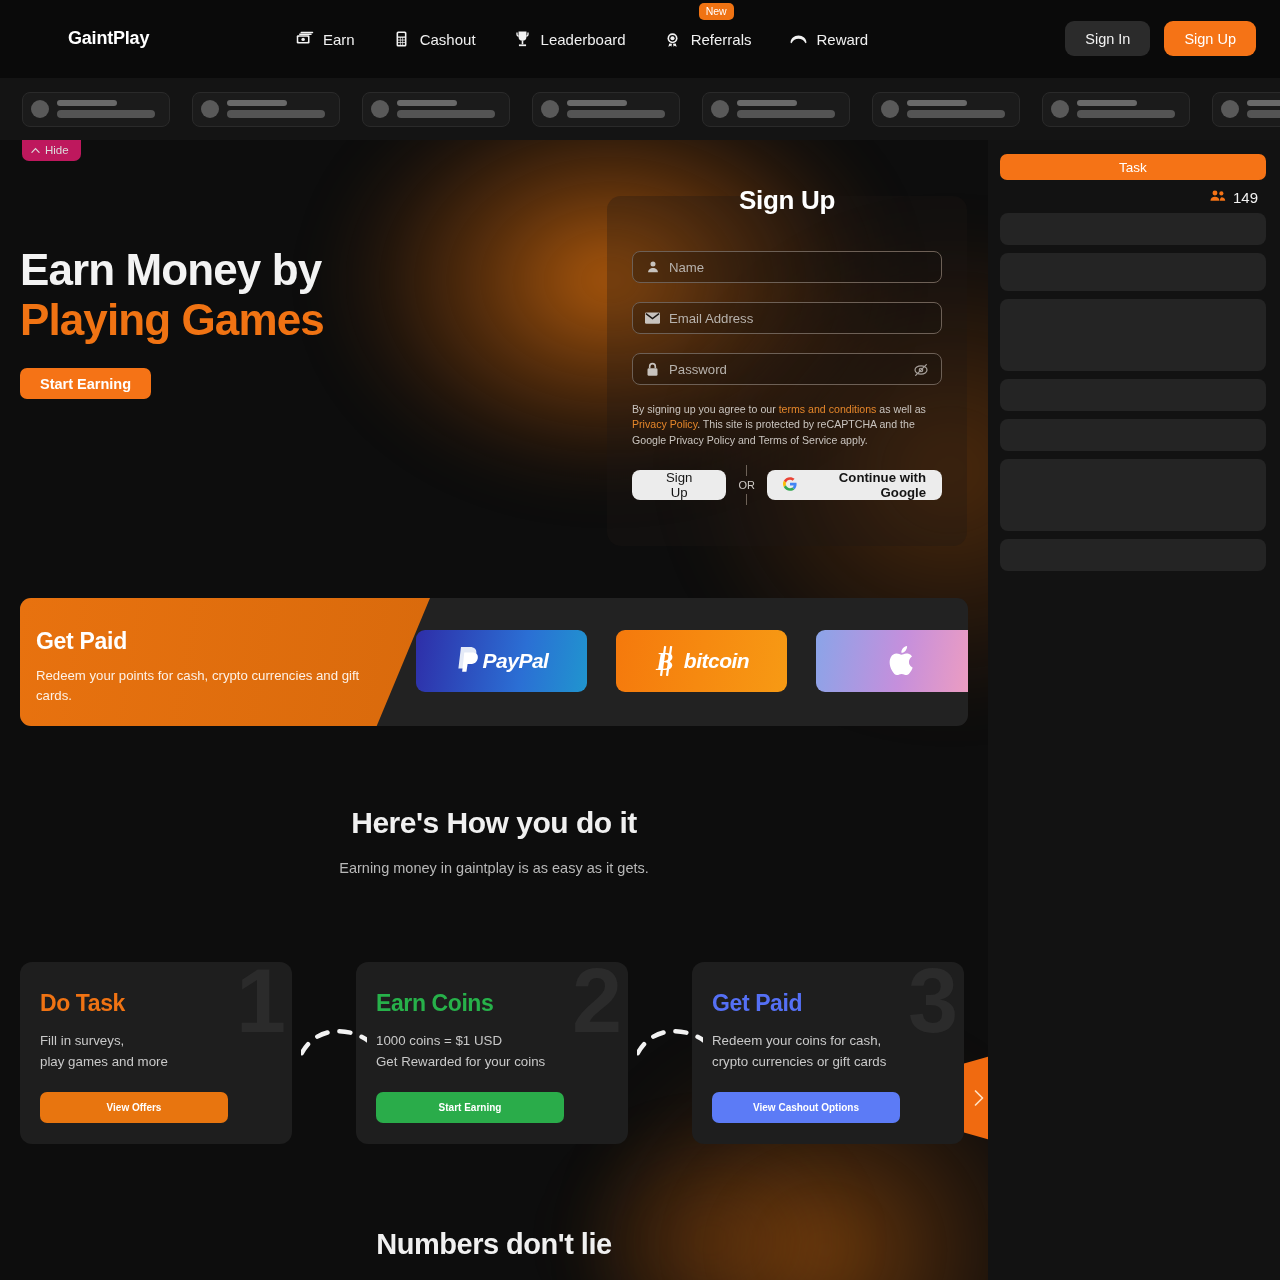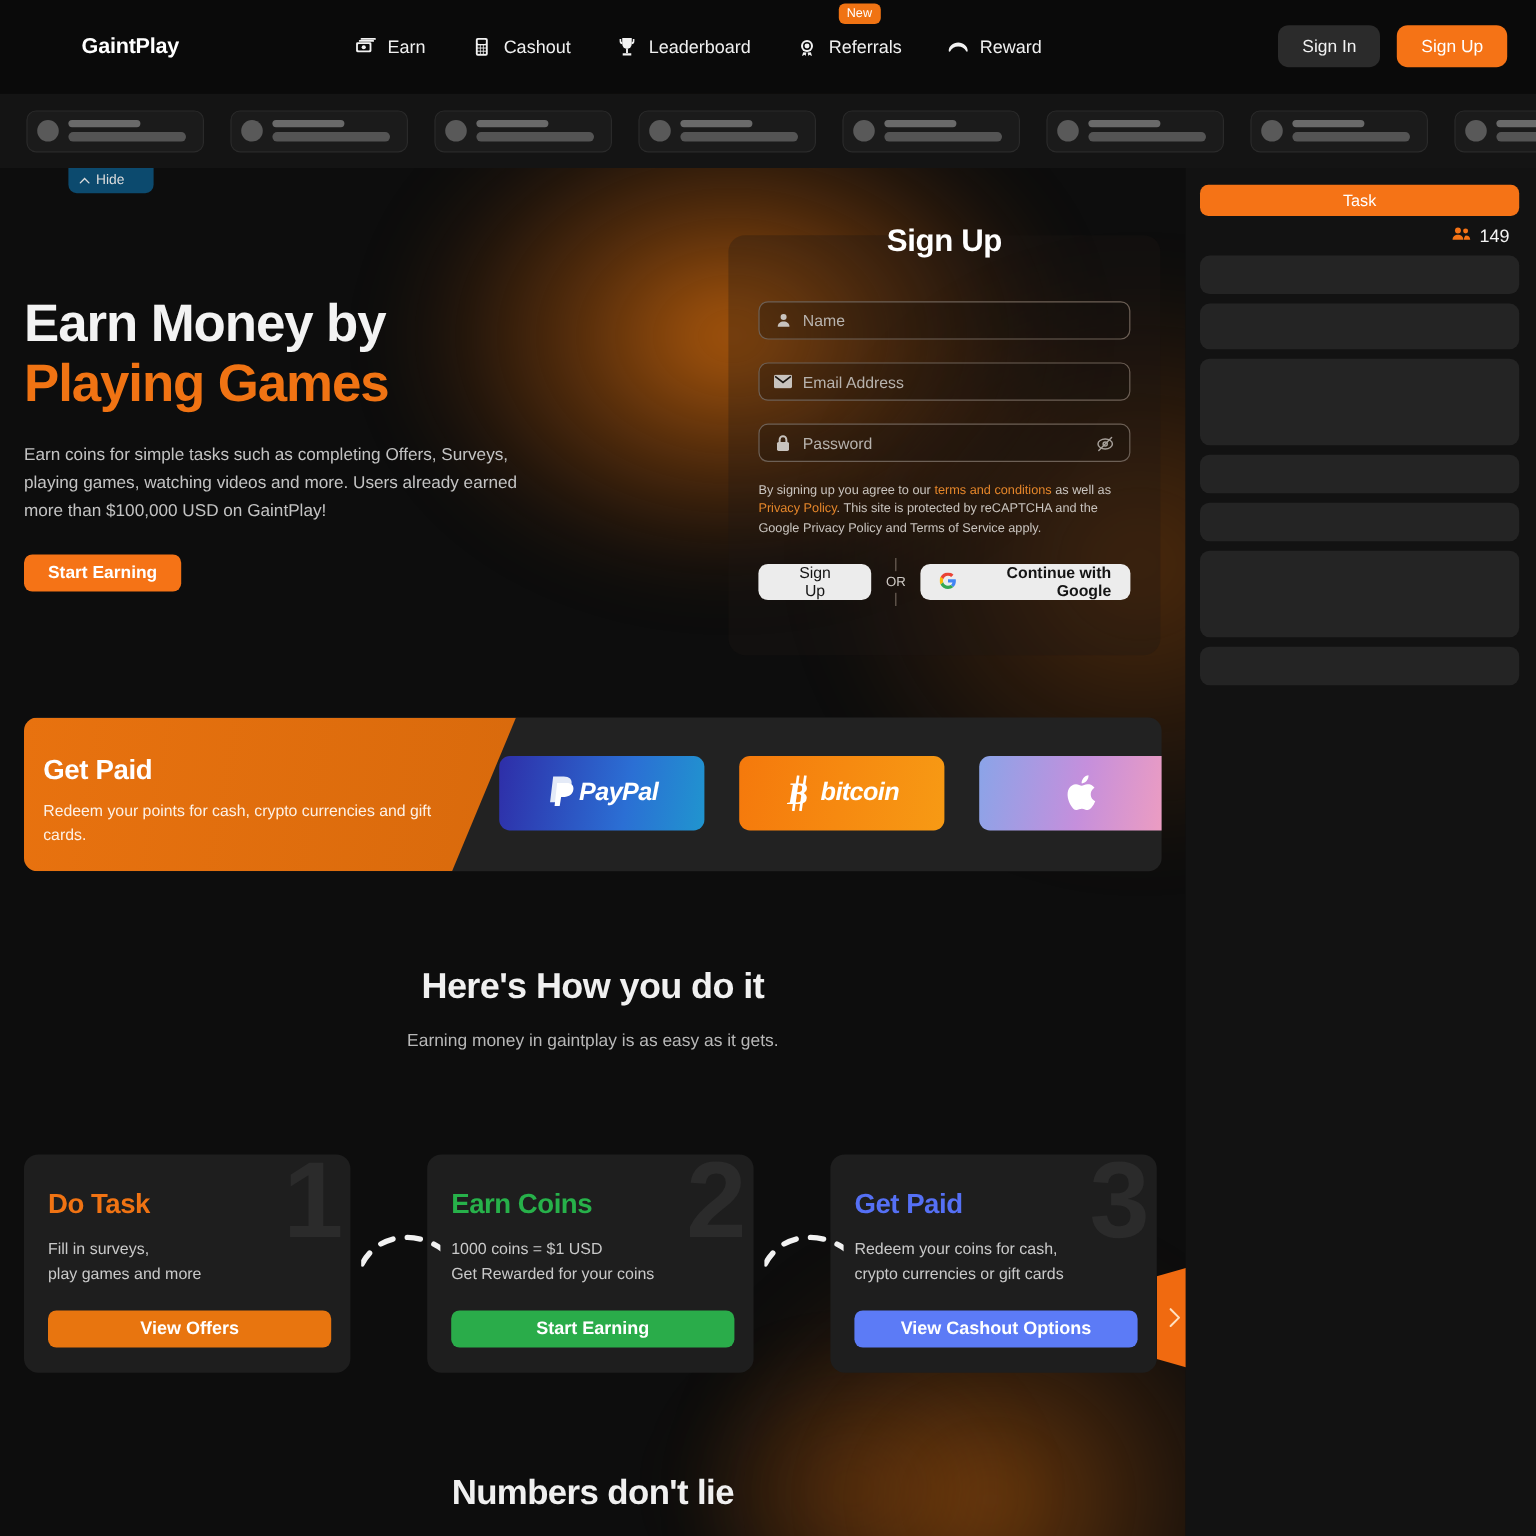--- a/index.html
+++ b/index.html
@@ -85,25 +85,24 @@
     border:1px solid #2a2a2a; border-radius:8px; background:#1b1b1b;
     display:flex; align-items:center; gap:8px; padding:0 8px;
   }
   .skel-av { width:18px; height:18px; border-radius:50%; background:#595959; flex:0 0 auto; }
   .skel-lines { display:flex; flex-direction:column; gap:4px; flex:1; }
   .skel-l1 { height:6px; border-radius:3px; background:#6a6a6a; width:58%; }
   .skel-l2 { height:8px; border-radius:4px; background:#545454; width:94%; }
 
   #hide-btn {
     position:absolute; left:22px; top:140px; z-index:22;
-    background:#0c4a6e; color:#dcdcdc; font-size:11.5px;
-    padding:4px 24px 5px 9px; border-radius:0 0 7px 7px;
+    background:#be185d; color:#dcdcdc; font-size:11.5px;
+    padding:4px 12px 5px 9px; border-radius:0 0 7px 7px;
     display:flex; align-items:center; gap:5px; cursor:pointer; border:none;
     font-family:inherit;
-    margin-left:35px;
   }
 
   
   #hero { position:absolute; left:20px; top:245px; width:470px; z-index:10; }
   #hero h1 { font-size:44px; line-height:1.13; font-weight:bold; color:#f3f3f3; letter-spacing:-0.9px; }
   #hero h1 .orange { color:#f07313; display:block; }
   #hero p {
     margin-top:24px; font-size:14.3px; line-height:1.63; color:#c3c3c3; max-width:432px;
   }
   #btn-start-earning {
@@ -188,22 +187,22 @@
   #step-1 { left:0; }
   #step-2 { left:336px; }
   #step-3 { left:672px; }
   .stepcard h4 { font-size:23px; font-weight:bold; letter-spacing:-0.4px; position:relative; z-index:2; }
   .stepcard .sdesc { margin-top:13px; font-size:13.3px; line-height:1.6; color:#c9c9c9; position:relative; z-index:2; }
   .stepcard .snum {
     position:absolute; right:6px; top:-6px; font-size:90px; font-weight:bold;
     color:#2b2b2b; z-index:1; line-height:1;
   }
   .stepbtn {
-    position:absolute; left:20px; bottom:21px; width:236px; height:31px;
-    border:none; border-radius:7px; font-size:15px; font-weight:bold; color:#fff;
+    position:absolute; left:20px; bottom:21px; width:188px; height:31px;
+    border:none; border-radius:7px; font-size:10px; font-weight:bold; color:#fff;
     cursor:pointer; font-family:inherit; z-index:2;
   }
   .dashlink { position:absolute; top:50px; width:66px; height:76px; z-index:3; }
   #dash-1 { left:281px; }
   #dash-2 { left:617px; }
 
   #carousel-next {
     position:absolute; left:964px; top:1055px; width:30px; height:86px;
     background:#f06a10; z-index:14; cursor:pointer;
     clip-path:polygon(0 10%, 100% 0, 100% 100%, 0 90%);
@@ -388,21 +387,20 @@
     <path d="M1 5.6L5 1.5l4 4.1" stroke="#dcdcdc" stroke-width="1.3" fill="none" stroke-linecap="round"></path>
   </svg>
   <span>Hide</span>
 </button>
 
 <section id="hero">
   <h1>
     <span>Earn Money by</span>
     <span class="orange">Playing Games</span>
   </h1>
-  <p>Earn coins for simple tasks such as completing Offers, Surveys, playing games, watching videos and more. Users already earned more than $100,000 USD on GaintPlay!</p>
   <button id="btn-start-earning">Start Earning</button>
 </section>
 
 <div id="signup-panel"></div>
 <section id="signup">
   <h2>Sign Up</h2>
 
   <div class="field">
     <span class="fic">
       <svg width="14" height="14" viewBox="0 0 24 24" fill="#c8c3be">

